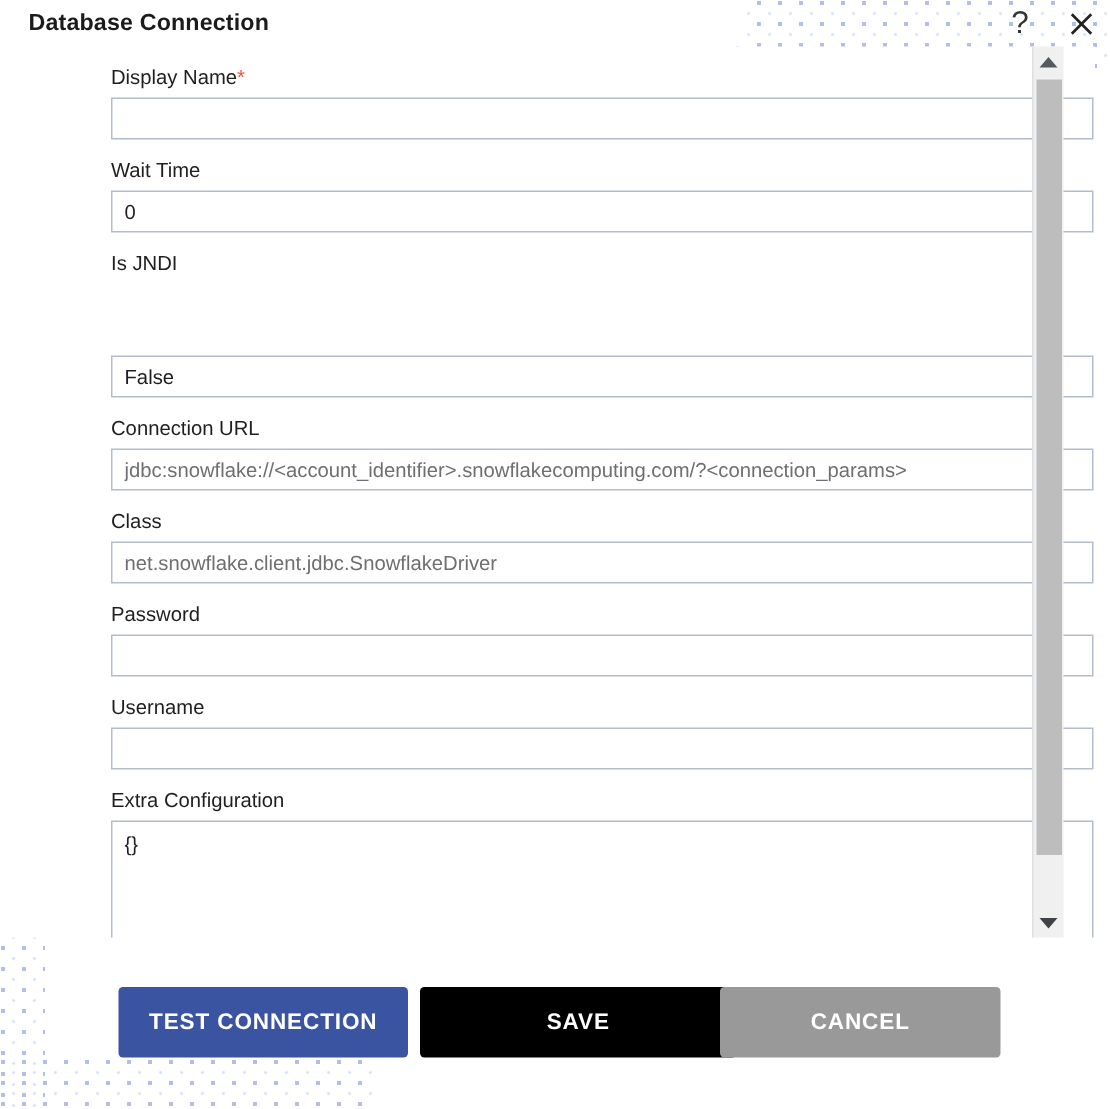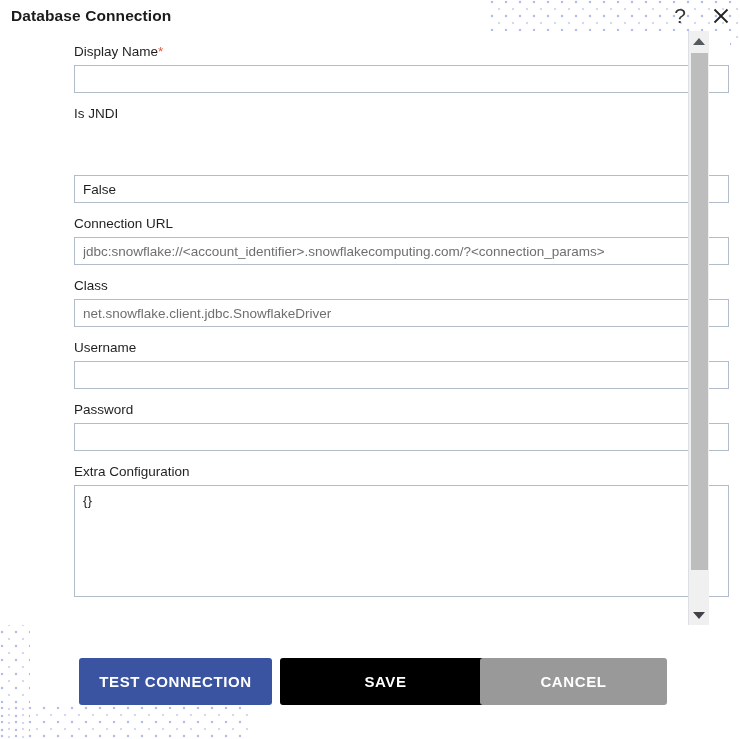--- a/index.html
+++ b/index.html
@@ -34,21 +34,21 @@
   #dialog {
     position: absolute;
     left: 0; top: 0;
     width: 740px;
     height: 739px;
     background: transparent;
   }
 
   #titlebar {
     position: absolute;
-    left: 0; top: 0;
+    left: 8px; top: 0;
     width: 490px;
     height: 31px;
     background: #ffffff;
     display: flex;
     align-items: center;
   }
   #title-text {
     font-size: 15.5px;
     font-weight: bold;
     color: #1b1b1b;
@@ -236,47 +236,51 @@
   </div>
 
   <div id="form-body">
     <div id="form-inner">
 
       <div class="field">
         <div class="field-label"><span>Display Name</span><span class="req-star">*</span></div>
         <input class="field-input" type="text" id="display-name-input" value="" style="">
       </div>
 
+      <div class="field">
+        <div class="field-label">Wait Time</div>
+        <input class="field-input" type="text" id="wait-time-input" value="0" style="">
+      </div>
 
       <div class="field">
         <div class="field-label">Is JNDI</div>
         <div class="select-wrap">
           <input class="field-input" type="text" readonly="" id="is-jndi-select" value="False" style="">
           <div class="select-arrow"></div>
         </div>
       </div>
 
       <div class="field">
         <div class="field-label">Connection URL</div>
         <input class="field-input muted" type="text" id="connection-url-input" placeholder="jdbc:snowflake://&lt;account_identifier&gt;.snowflakecomputing.com/?&lt;connection_params&gt;" style="">
       </div>
 
       <div class="field">
         <div class="field-label">Class</div>
         <input class="field-input muted" type="text" id="class-input" placeholder="net.snowflake.client.jdbc.SnowflakeDriver" style="">
       </div>
 
       <div class="field">
+        <div class="field-label">Password</div>
+        <input class="field-input" type="password" id="password-input" value="" style="">
+      </div>
+
+      <div class="field">
         <div class="field-label">Username</div>
         <input class="field-input" type="text" id="username-input" value="" style="">
-      </div>
-
-      <div class="field">
-        <div class="field-label">Password</div>
-        <input class="field-input" type="password" id="password-input" value="" style="">
       </div>
 
       <div class="field">
         <div class="field-label">Extra Configuration</div>
         <textarea class="field-input" id="extra-config-input" style="">{}</textarea>
       </div>
 
     </div>
   </div>
 

